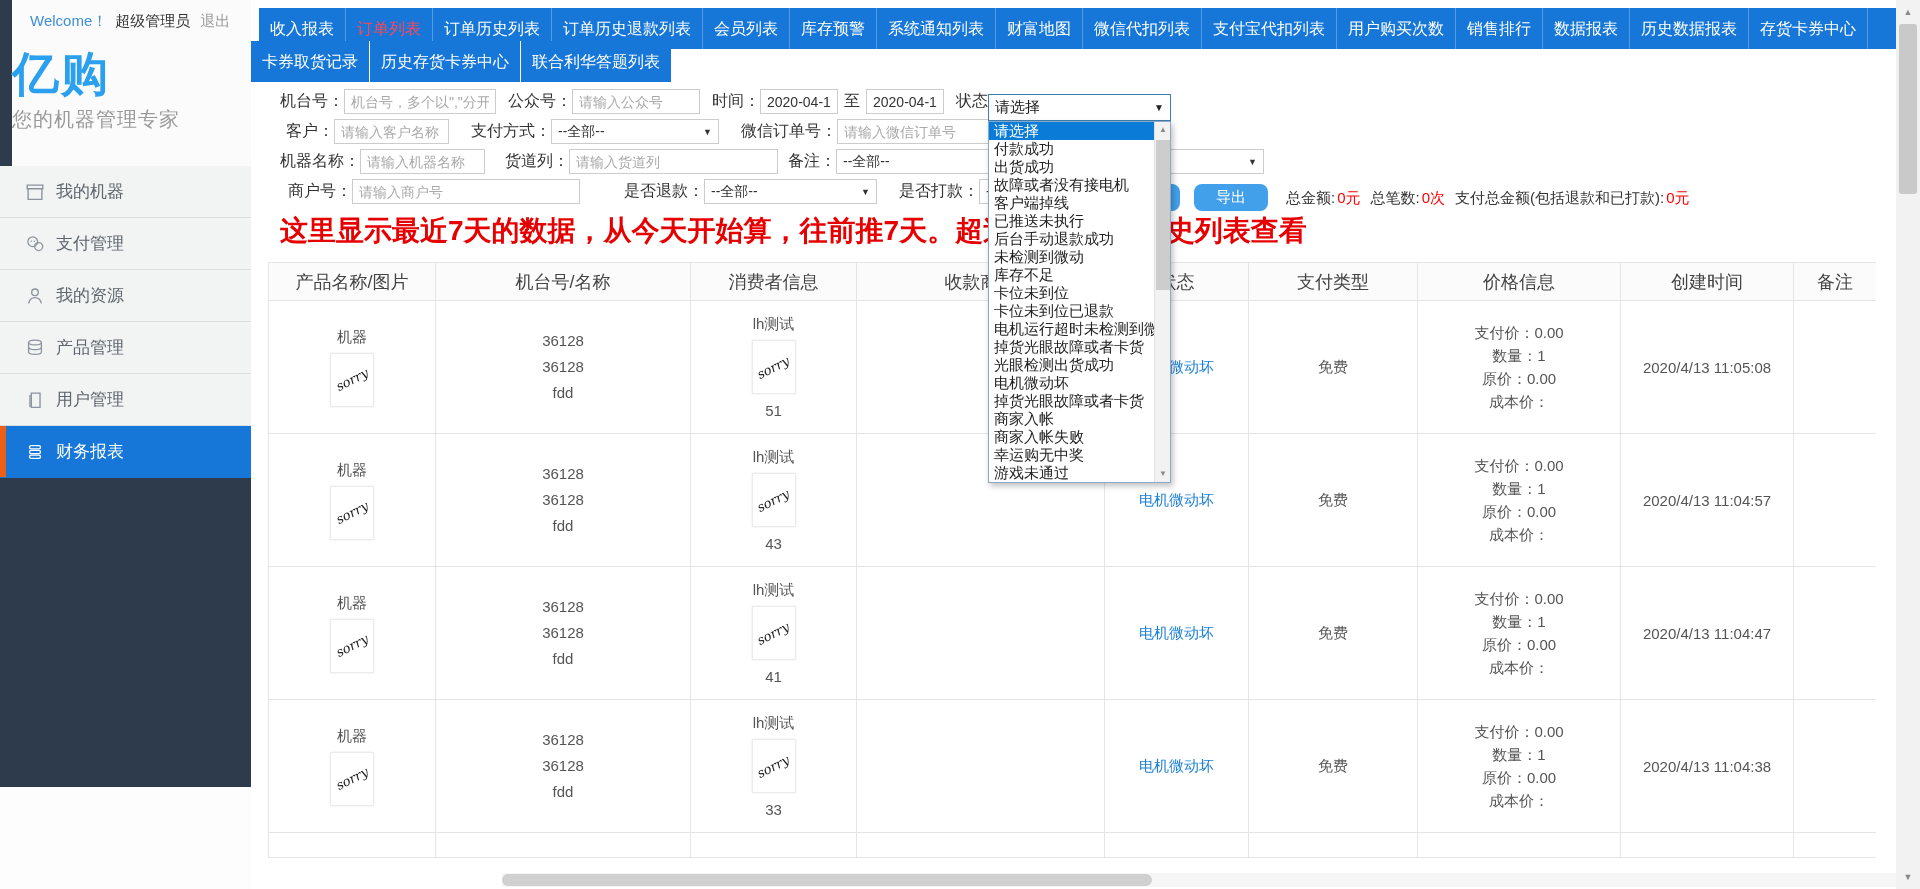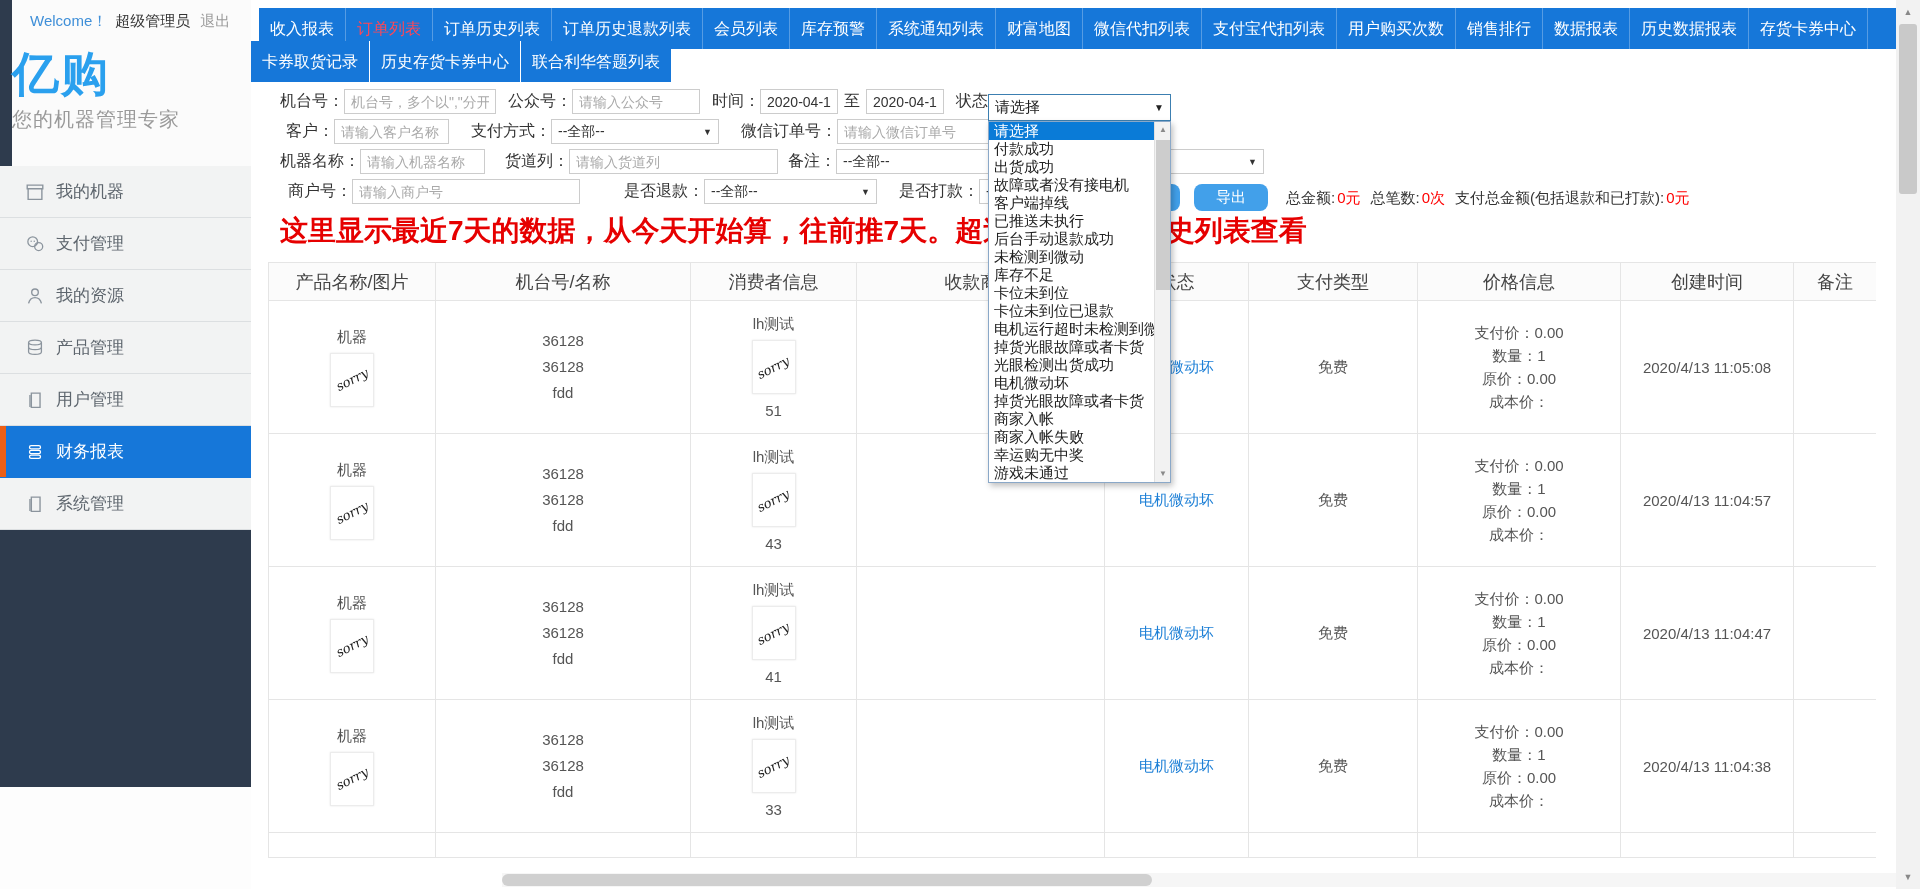--- a/index.html
+++ b/index.html
@@ -154,27 +154,20 @@
           </svg>
           <span>用户管理</span>
         </div>
         <div class="menu-item active">
           <svg viewBox="0 0 24 24">
             <rect x="6" y="5" width="12" height="3.6" rx="1.8" fill="none" stroke="currentColor" stroke-width="1.4"></rect>
             <rect x="6" y="10.2" width="12" height="3.6" rx="1.8" fill="none" stroke="currentColor" stroke-width="1.4"></rect>
             <rect x="6" y="15.4" width="12" height="3.6" rx="1.8" fill="none" stroke="currentColor" stroke-width="1.4"></rect>
           </svg>
           <span>财务报表</span>
-        </div>
-        <div class="menu-item">
-          <svg viewBox="0 0 24 24">
-            <path d="M8 4.5h9.5V20H8z" fill="none" stroke="currentColor" stroke-width="1.5"></path>
-            <path d="M6.5 6.5v13" stroke="currentColor" stroke-width="1.5"></path>
-          </svg>
-          <span>系统管理</span>
         </div>
       </nav>
   </aside>
 
   <div class="main">
     <div class="nav1" id="nav1">
         <div class="tab">收入报表</div>
         <div class="tab active">订单列表</div>
         <div class="tab">订单历史列表</div>
         <div class="tab">订单历史退款列表</div>

